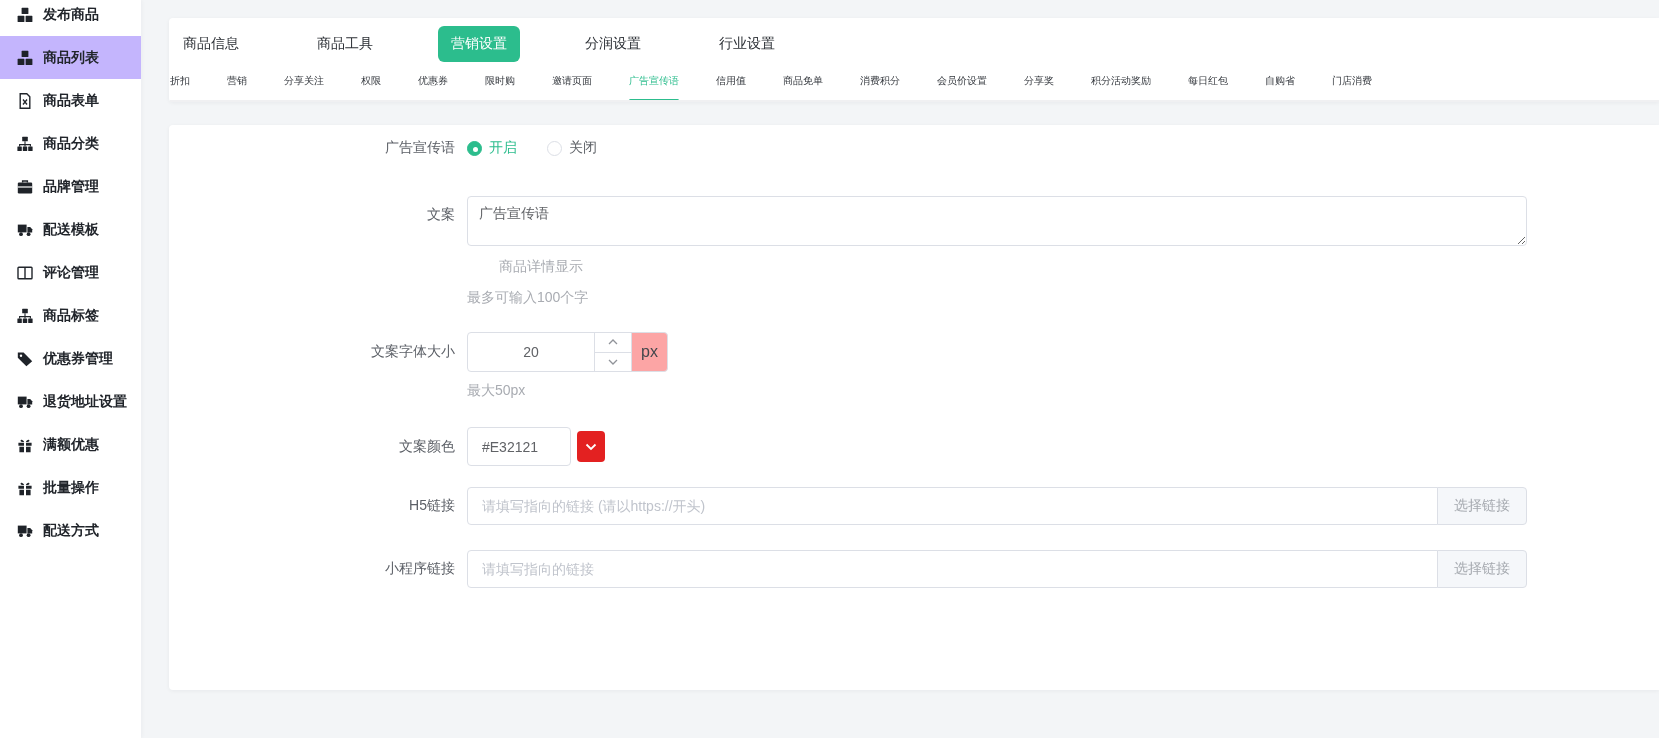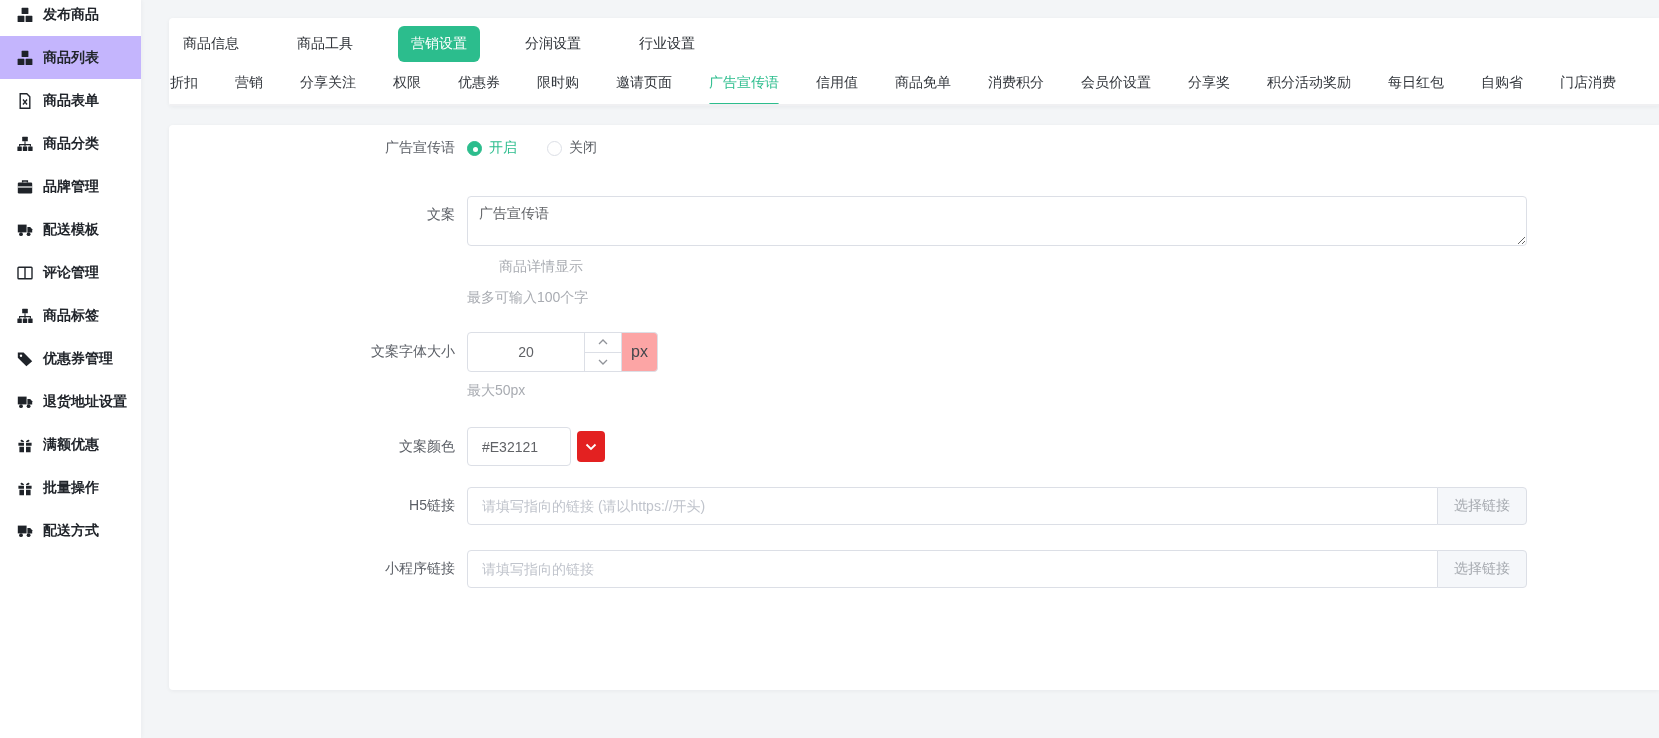--- a/index.html
+++ b/index.html
@@ -26,32 +26,32 @@
   .side-item.active { background:#c4b5fd; }
   .side-icon { width:16px; height:16px; flex:0 0 16px; display:inline-flex; }
   .side-icon svg { width:16px; height:16px; fill:#1f2329; }
   
   .tabs-card {
     position:absolute; left:169px; top:18px; right:0;
     background:#fff; border-radius:4px 0 0 4px;
     box-shadow:0 1px 4px rgba(0,21,41,.05);
     padding:8px 0 0 1px; z-index:2;
   }
-  .tabs-primary { display:flex; gap:32px; align-items:center; }
+  .tabs-primary { display:flex; gap:52px; align-items:center; }
   .tab-p {
     padding:9px 13px; font-size:14px; color:#2b2f35; cursor:pointer;
     border-radius:6px; white-space:nowrap;
   }
   .tab-p.active { background:var(--accent); color:#fff; }
   .tabs-secondary {
     display:flex; gap:37px; margin-top:2px;
     border-bottom:2px solid #f0f0f2; overflow:hidden; white-space:nowrap;
   }
   .tab-s {
-    position:relative; padding:10px 0 12px 0; font-size:14px; color:#33373d;
+    position:relative; padding:10px 0 12px 0; font-size:10px; color:#33373d;
     cursor:pointer; flex:0 0 auto;
   }
   .tab-s.active { color:var(--accent); }
   .tab-s.active::after {
     content:""; position:absolute; left:0; right:0; bottom:-2px; height:3px;
     background:var(--accent); border-radius:2px;
   }
   
   .main-card {
     position:absolute; left:169px; top:125px; right:0; height:565px;
@@ -81,21 +81,21 @@
   .copy-col { display:flex; flex-direction:column; }
   .copy-textarea {
     width:1060px; height:50px; border:1px solid #dcdfe6; border-radius:4px;
     padding:6px 11px; font-size:14px; color:#606266; resize:vertical;
     font-family:"Liberation Sans", sans-serif; outline:none; line-height:20px;
   }
   .hint { font-size:14px; color:#a9acb2; }
   
   .num-group { display:flex; height:40px; }
   .num-input {
-    width:118px; border:1px solid #dcdfe6; border-radius:4px 0 0 4px;
+    width:128px; border:1px solid #dcdfe6; border-radius:4px 0 0 4px;
     text-align:center; font-size:14px; color:#606266; outline:none;
     font-family:"Liberation Sans", sans-serif;
   }
   .num-steps { width:38px; display:flex; flex-direction:column; margin-left:-1px; }
   .num-step {
     flex:1; border:1px solid #dcdfe6; background:#fff;
     display:flex; align-items:center; justify-content:center; cursor:pointer;
   }
   .num-step + .num-step { margin-top:-1px; }
   .num-unit {

